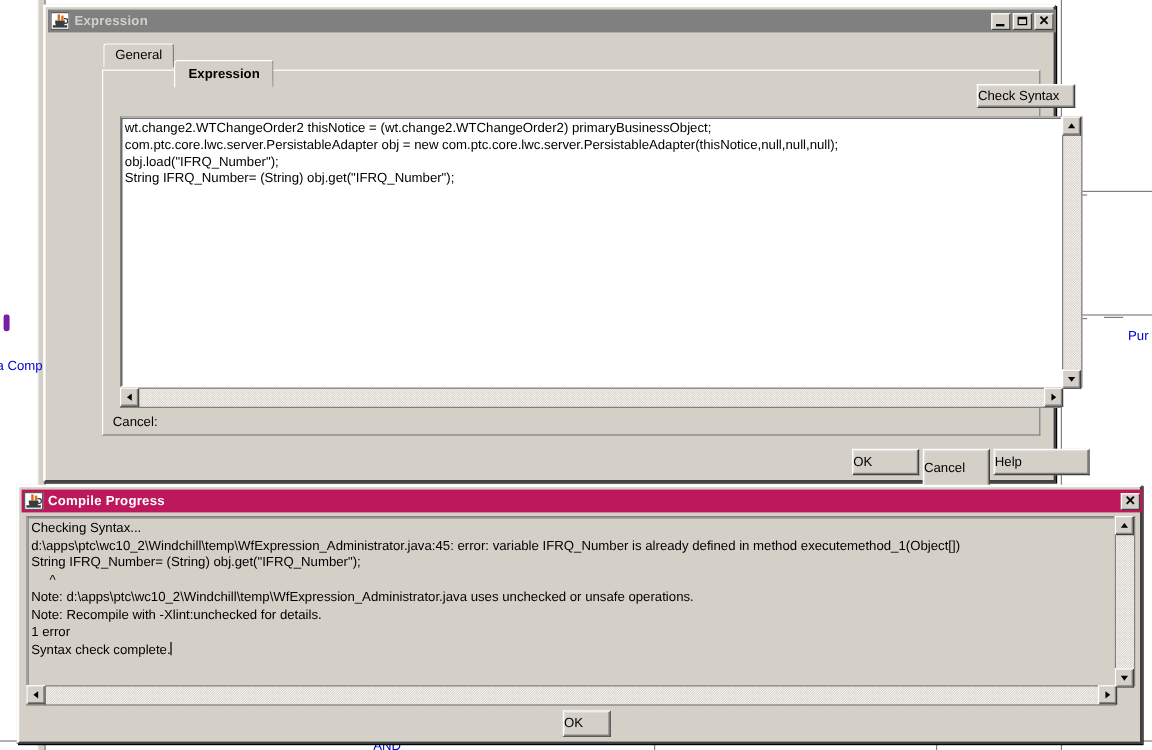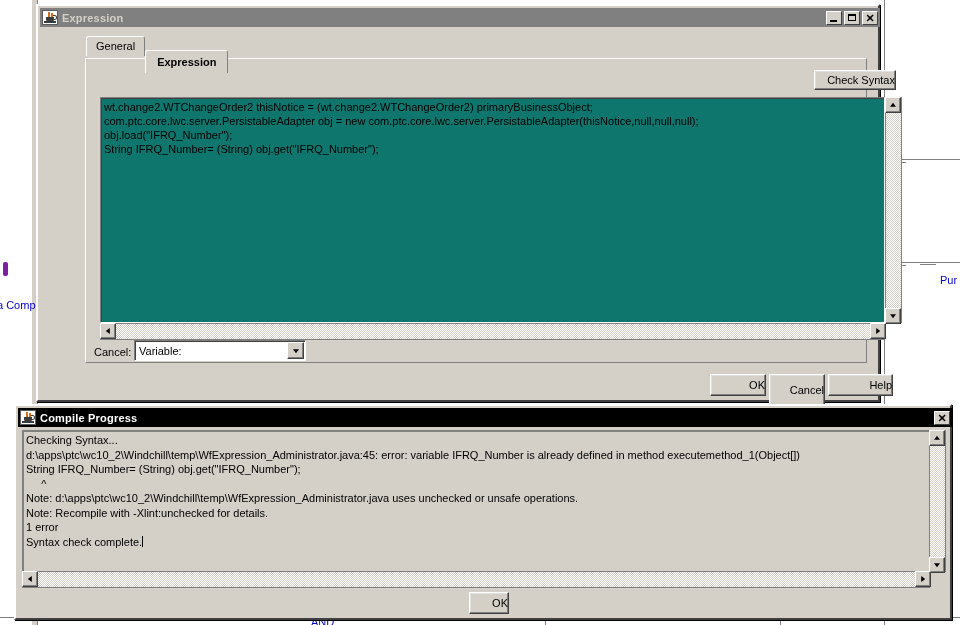--- a/index.html
+++ b/index.html
@@ -66,21 +66,21 @@
     height: 19px;
     display: flex;
     align-items: center;
     padding: 0 2px 0 2px;
     box-sizing: border-box;
   }
   .titlebar.inactive {
     background: #808080;
   }
   .titlebar.active {
-    background: #000000;
+    background: #be185d;
   }
   .title-text {
     font-family: "Liberation Sans", sans-serif;
     font-size: 11px;
     font-weight: bold;
     color: #ffffff;
     margin-left: 4px;
     letter-spacing: 0.2px;
     white-space: nowrap;
   }
@@ -186,21 +186,21 @@
     font-family: "Liberation Sans", sans-serif;
     font-size: 11px;
     color: #000000;
     text-align: center;
     cursor: default;
     box-sizing: border-box;
     padding: 0;
     line-height: 1;
     display: flex;
     align-items: center;
-    justify-content: flex-end;
+    justify-content: flex-start;
   }
 
   
   .tabstrip {
     position: absolute;
     display: flex;
     align-items: flex-end;
   }
   .tab {
     background: #d4d0c8;
@@ -440,21 +440,21 @@
       <span>Expression</span>
     </div>
   </div>
 
   <div class="tabpanel" style="left:47px; top:52px; width:782px; height:305px;">
 
     <div class="btn" style="position:absolute; left:728px; top:11px; width:82px; height:20px;">
       <span>Check Syntax</span>
     </div>
 
-    <div class="sunken" style="left:14px; top:38px; width:785px; height:226px; background:#0f766e;padding-left:48px;">
+    <div class="sunken" style="left:14px; top:38px; width:785px; height:226px; background:#ffffff;padding-left:48px;">
       <div class="code-text">wt.change2.WTChangeOrder2 thisNotice = (wt.change2.WTChangeOrder2) primaryBusinessObject;
 com.ptc.core.lwc.server.PersistableAdapter obj = new com.ptc.core.lwc.server.PersistableAdapter(thisNotice,null,null,null);
 obj.load("IFRQ_Number");
 String IFRQ_Number= (String) obj.get("IFRQ_Number");</div>
     </div>
 
     <div class="sb-v" style="left:799px; top:38px; width:17px; height:226px; border:1px solid #808080;">
       <div class="sb-btn" style="left:-1px; top:-1px;">
         <span class="arrow up"></span>
       </div>
@@ -466,35 +466,29 @@
     <div class="sb-h" style="left:14px; top:264px; width:785px; height:17px; border:1px solid #808080;">
       <div class="sb-btn" style="left:-1px; top:-1px;">
         <span class="arrow left"></span>
       </div>
       <div class="sb-btn" style="left:769px; top:-1px;">
         <span class="arrow right"></span>
       </div>
     </div>
 
     <span class="field-label" style="left:8px; top:287px;">Cancel:</span>
-    <div class="combo" style="left:48px; top:281px; width:172px; height:21px;">
-      <span class="combo-value">Variable:</span>
-      <span class="combo-arrow-btn">
-        <span class="arrow down"></span>
-      </span>
-    </div>
   </div>
 
   <div class="btn" style="position:absolute; left:672px; top:368px; width:56px; height:22px;">
     <span>OK</span>
   </div>
   <div class="btn" style="position:absolute; left:731px; top:368px; width:56px; height:33px;">
     <span>Cancel</span>
   </div>
-  <div class="btn" style="position:absolute; left:790px; top:368px; width:65px; height:22px;">
+  <div class="btn" style="position:absolute; left:790px; top:368px; width:80px; height:22px;">
     <span>Help</span>
   </div>
 </div>
 
 <div class="win" style="left:14px; top:404px; width:938px; height:216px;">
 
   <div class="titlebar active" style="width:934px;">
     <span class="java-icon">
       <span class="steam"></span>
         <span class="steam2"></span>

